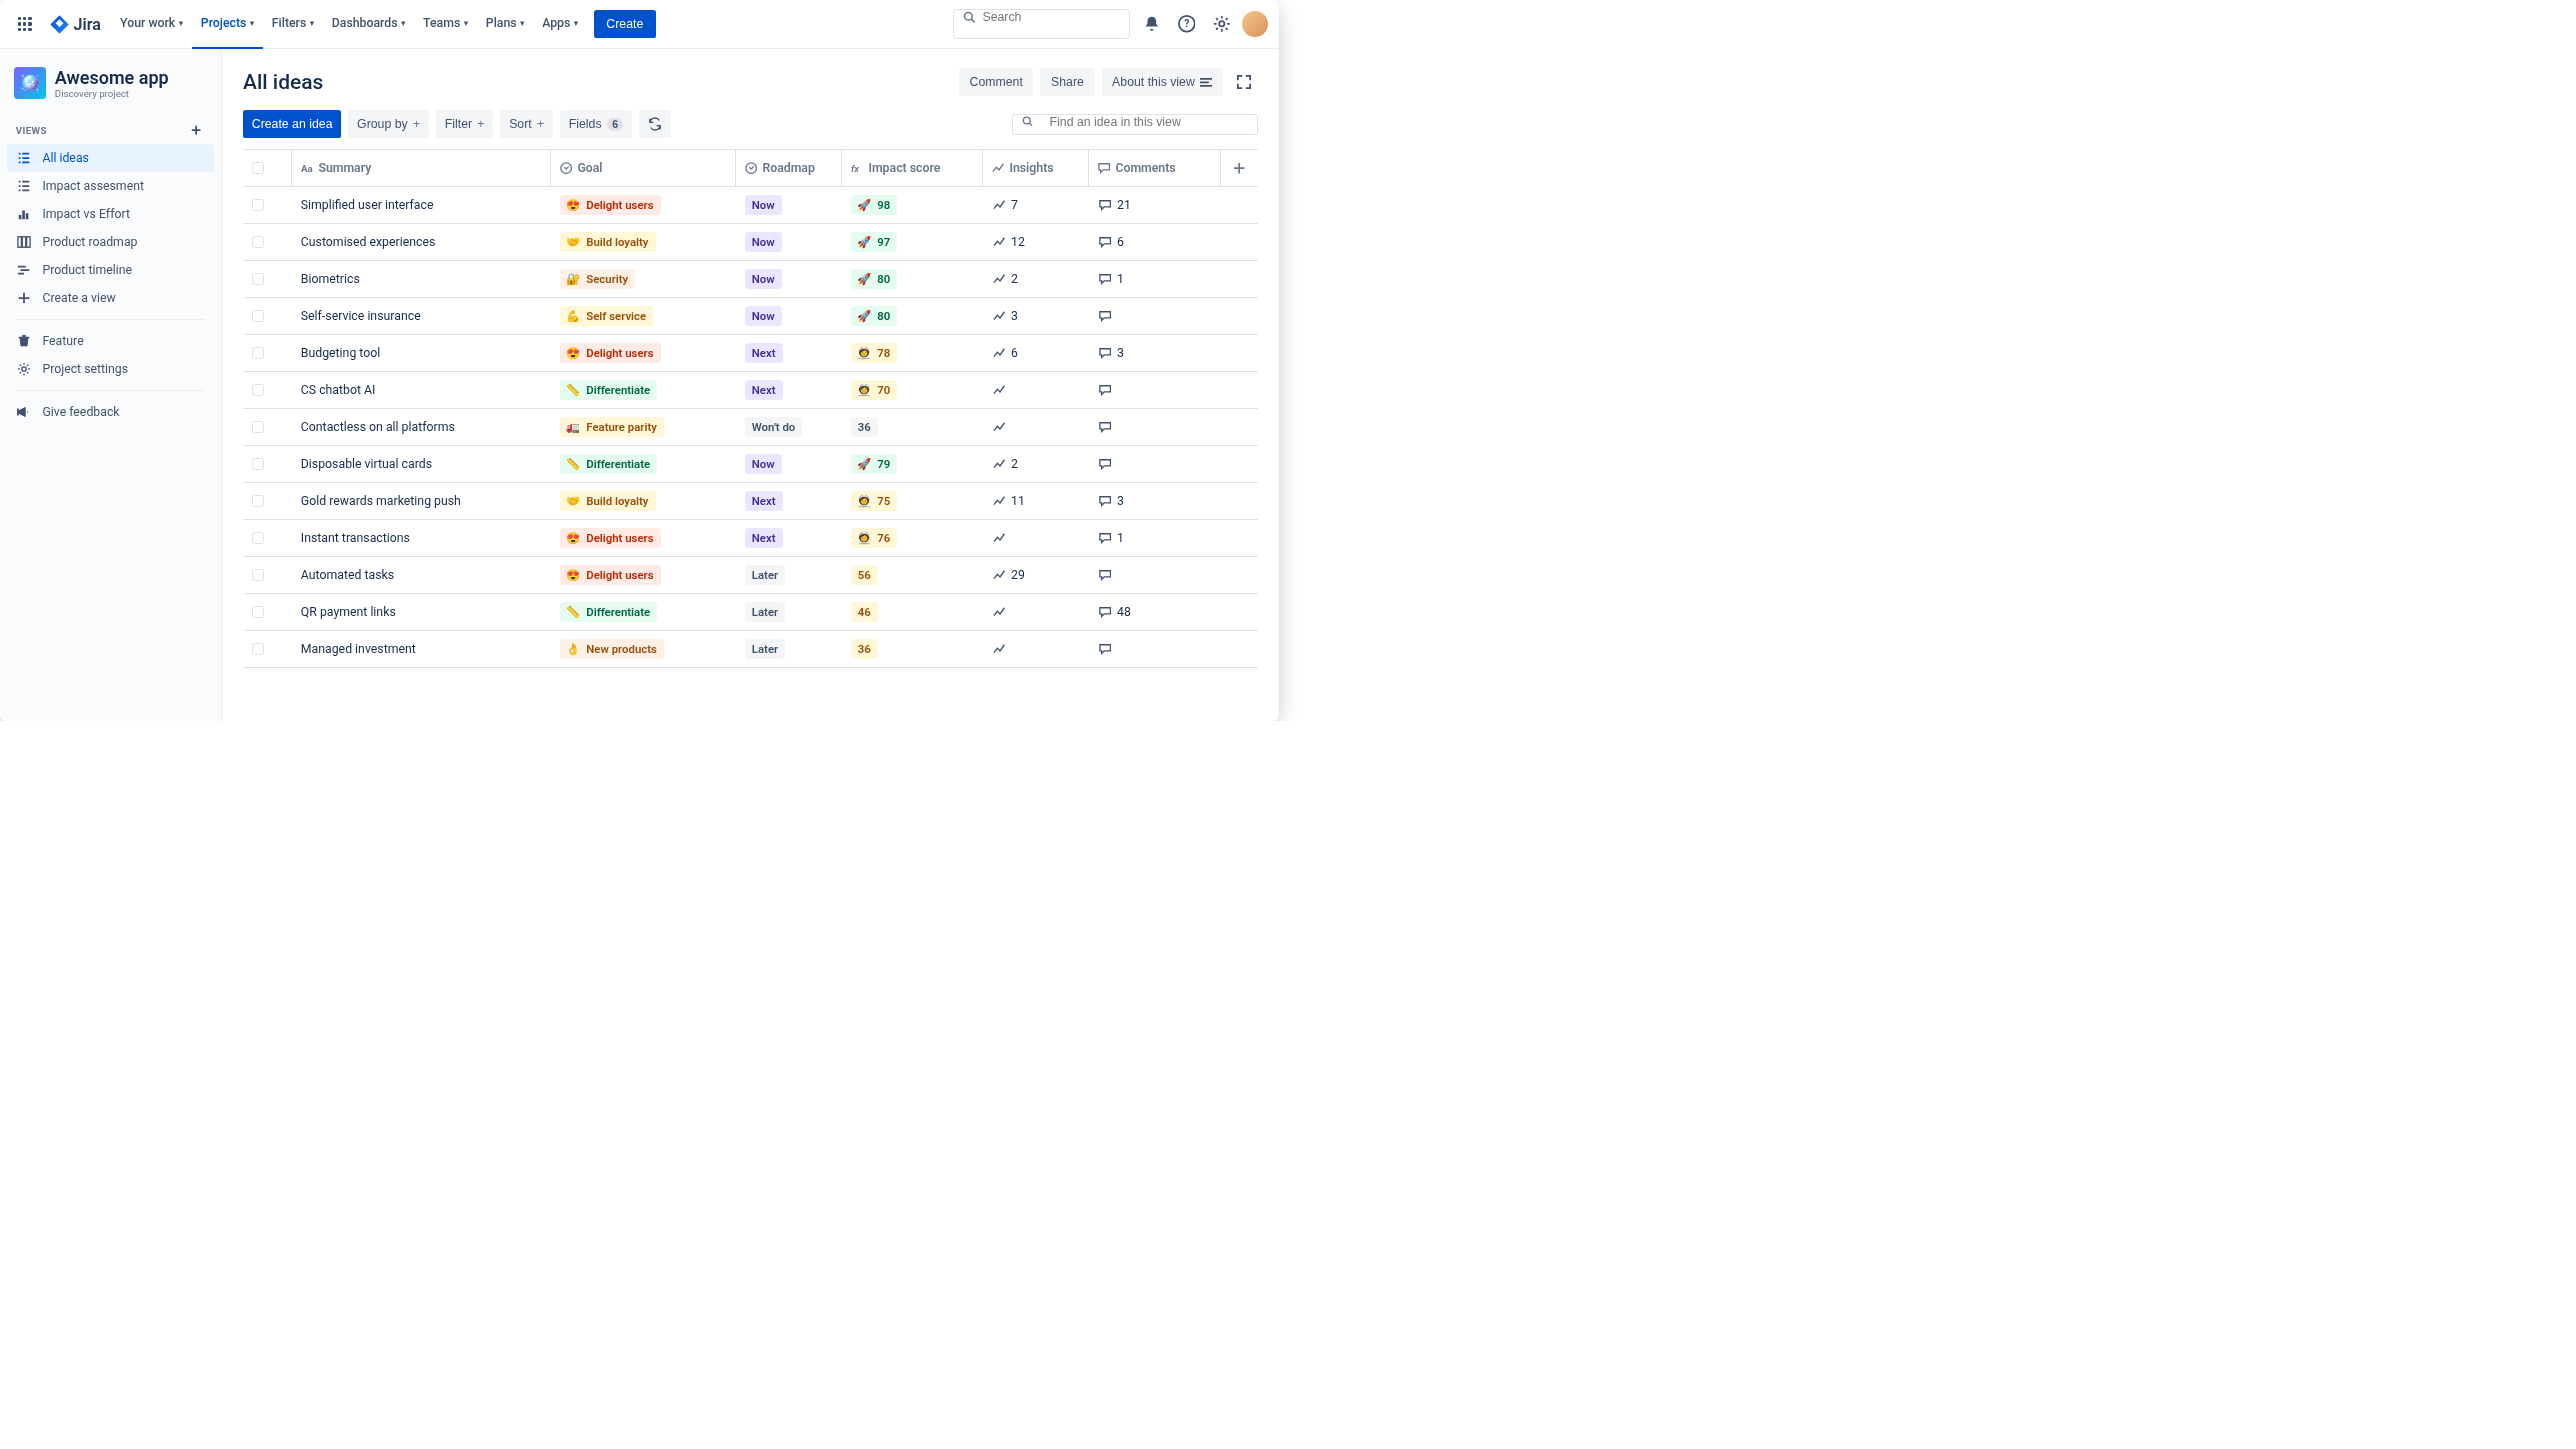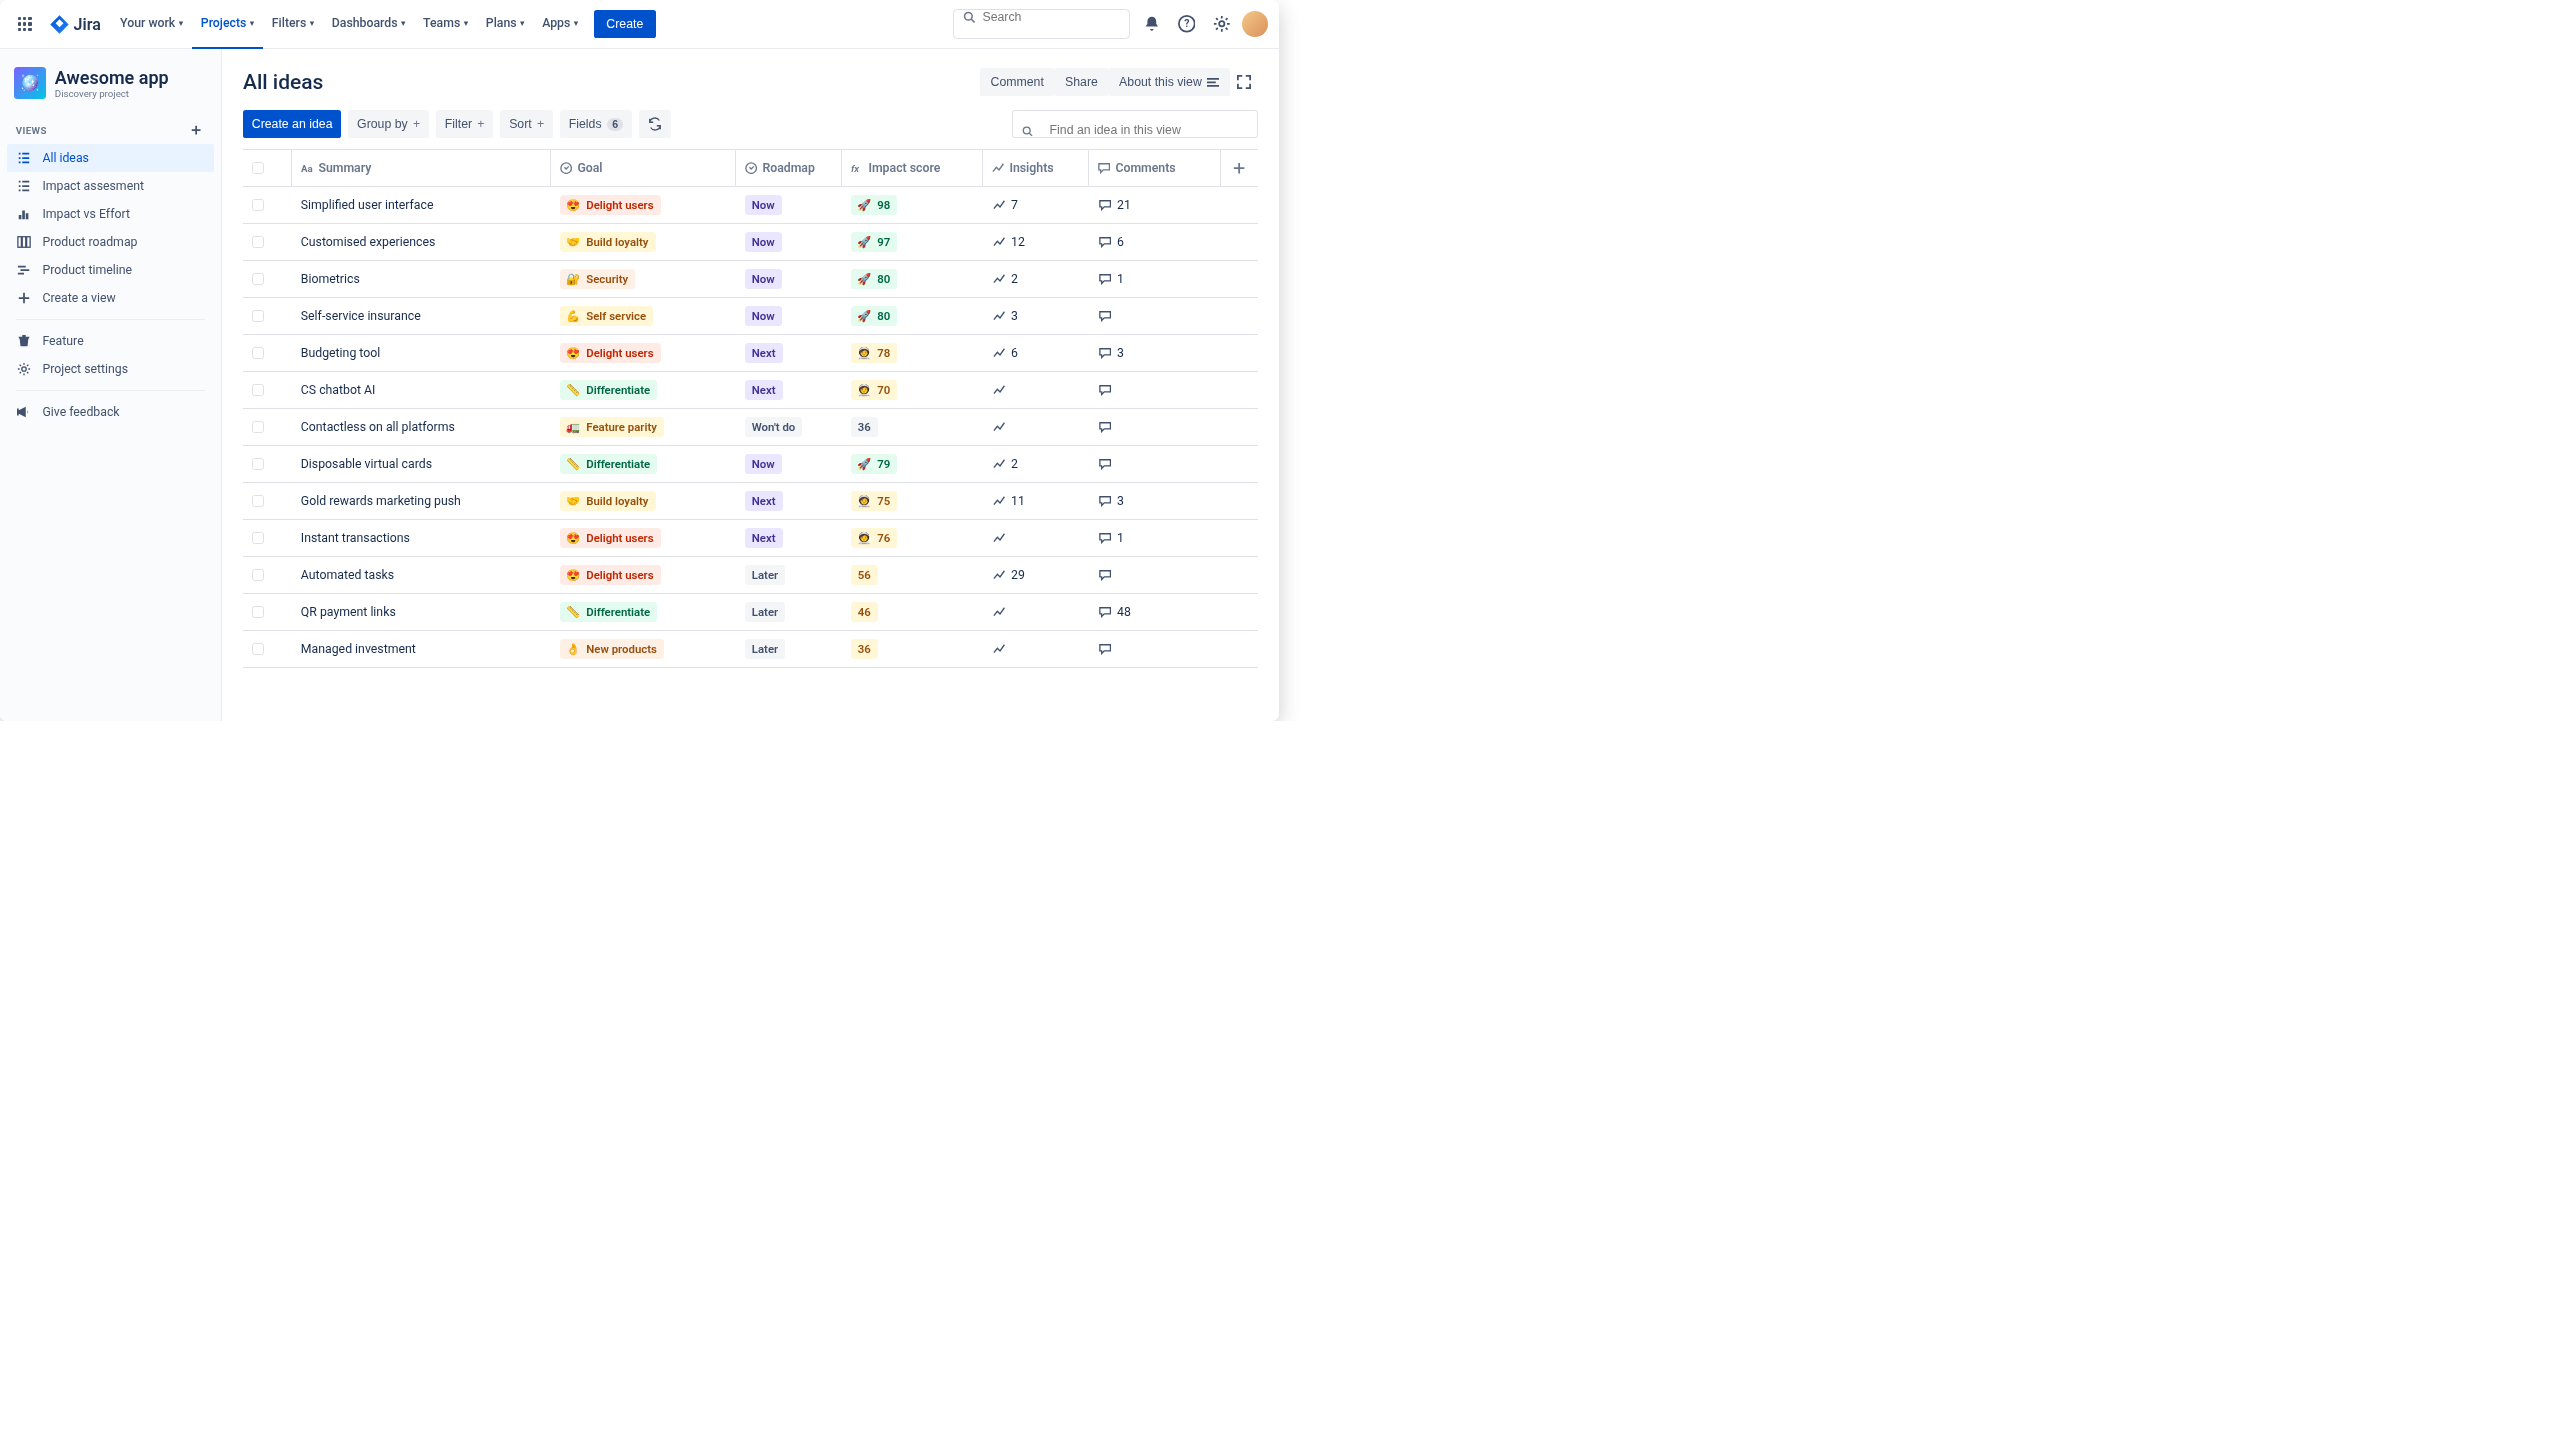--- a/index.html
+++ b/index.html
@@ -34,30 +34,30 @@
 .section-head { display: flex; align-items: center; justify-content: space-between; padding: 5.3px 8.8px; font-size: 9.7px; font-weight: 700; letter-spacing: 0.4px; color: #6B778C; }
 .addview { width: 17.6px; height: 17.6px; display:flex;align-items:center;justify-content:center;cursor:pointer;color:#42526E;border-radius:2.6px; }
 .sbitem { display: flex; align-items: center; gap: 10.6px; padding: 7px 8.8px; border-radius: 2.6px; color: #42526E; cursor: pointer; font-size: 12.3px; }
 .sbitem.active { background: #E9F2FF; color: #0052CC; }
 .sbitem .ico { width: 16px; display: flex; justify-content:center; }
 .divider { height: 0.9px; background: #EBECF0; margin: 7px 8.8px; }
 
 .main { flex: 1; display: flex; flex-direction: column; overflow: hidden; }
 .mainhead { display: flex; align-items: center; padding: 19.4px 21px 14px; gap: 10.6px; }
 .title { font-size: 21px; font-weight: 500; color: #172B4D; }
-.headactions { margin-left: auto; display: flex; align-items:center; }
+.headactions { margin-left: auto; display: flex; gap: 7px; align-items:center; }
 .btn-subtle { background: #F4F5F7; border: none; padding: 5.3px 10.6px; border-radius: 2.6px; font-size: 12.3px; color: #42526E; font-weight: 500; cursor: pointer; height: 28px; display:flex;align-items:center;gap:5.3px;}
 .expand { width: 28px; height:28px; display:flex;align-items:center;justify-content:center;cursor:pointer;color:#42526E; }
 
 .toolbar { display: flex; align-items: center; gap: 7px; padding: 0 21px 10.6px; }
 .pill { background: #F4F5F7; border: none; padding: 5.3px 8.8px; border-radius: 2.6px; font-size: 12.3px; color: #42526E; cursor: pointer; height: 28px; display:flex;align-items:center;gap:5.3px; }
 .pill.primary { background: #0052CC; color:#fff; font-weight:500;}
 .pill .plus { color: #6B778C; }
 .badge-count { background: #DFE1E6; color: #42526E; font-size: 10.6px; padding: 0.9px 5.3px; border-radius: 7px; font-weight:600;}
-.viewsearch { margin-left:auto; width: 246px; height: 28px; border: 1.8px solid #DFE1E6; border-radius: 2.6px; display:flex;align-items:flex-end;padding:0 8.8px;gap:17px;}
+.viewsearch { margin-left:auto; width: 246px; height: 21px; border: 1.8px solid #DFE1E6; border-radius: 2.6px; display:flex;align-items:flex-start;padding:0 8.8px;gap:17px;}
 .viewsearch input { border:none;outline:none;width:100%;font-size:12.3px;}
 
 .table { flex:1; overflow:auto; border-top:0.9px solid #DFE1E6; margin: 0 21px;}
 .thead, .trow { display: grid; grid-template-columns: 49px 1fr 185px 106px 141px 106px 132px 37px; align-items:center; }
 .thead { height: 37px; border-bottom: 0.9px solid #DFE1E6; position:sticky;top:0;background:#fff;}
 .th { padding: 0 8.8px; font-size: 12.3px; font-weight: 600; color: #6B778C; display:flex;align-items:center;gap:5.3px;border-right:0.9px solid #DFE1E6; height:100%;}
 .th:last-child { border-right:none; justify-content:center;}
 .inputrow { border:1.8px solid #0052CC; margin-top:-0.9px;}
 .inputrow input { width:100%; border:none; outline:none; font-size:12.3px; padding: 8.8px 7px; grid-column: 1 / -1; }
 .trow { height: 37px; border-bottom: 0.9px solid #DFE1E6; }

